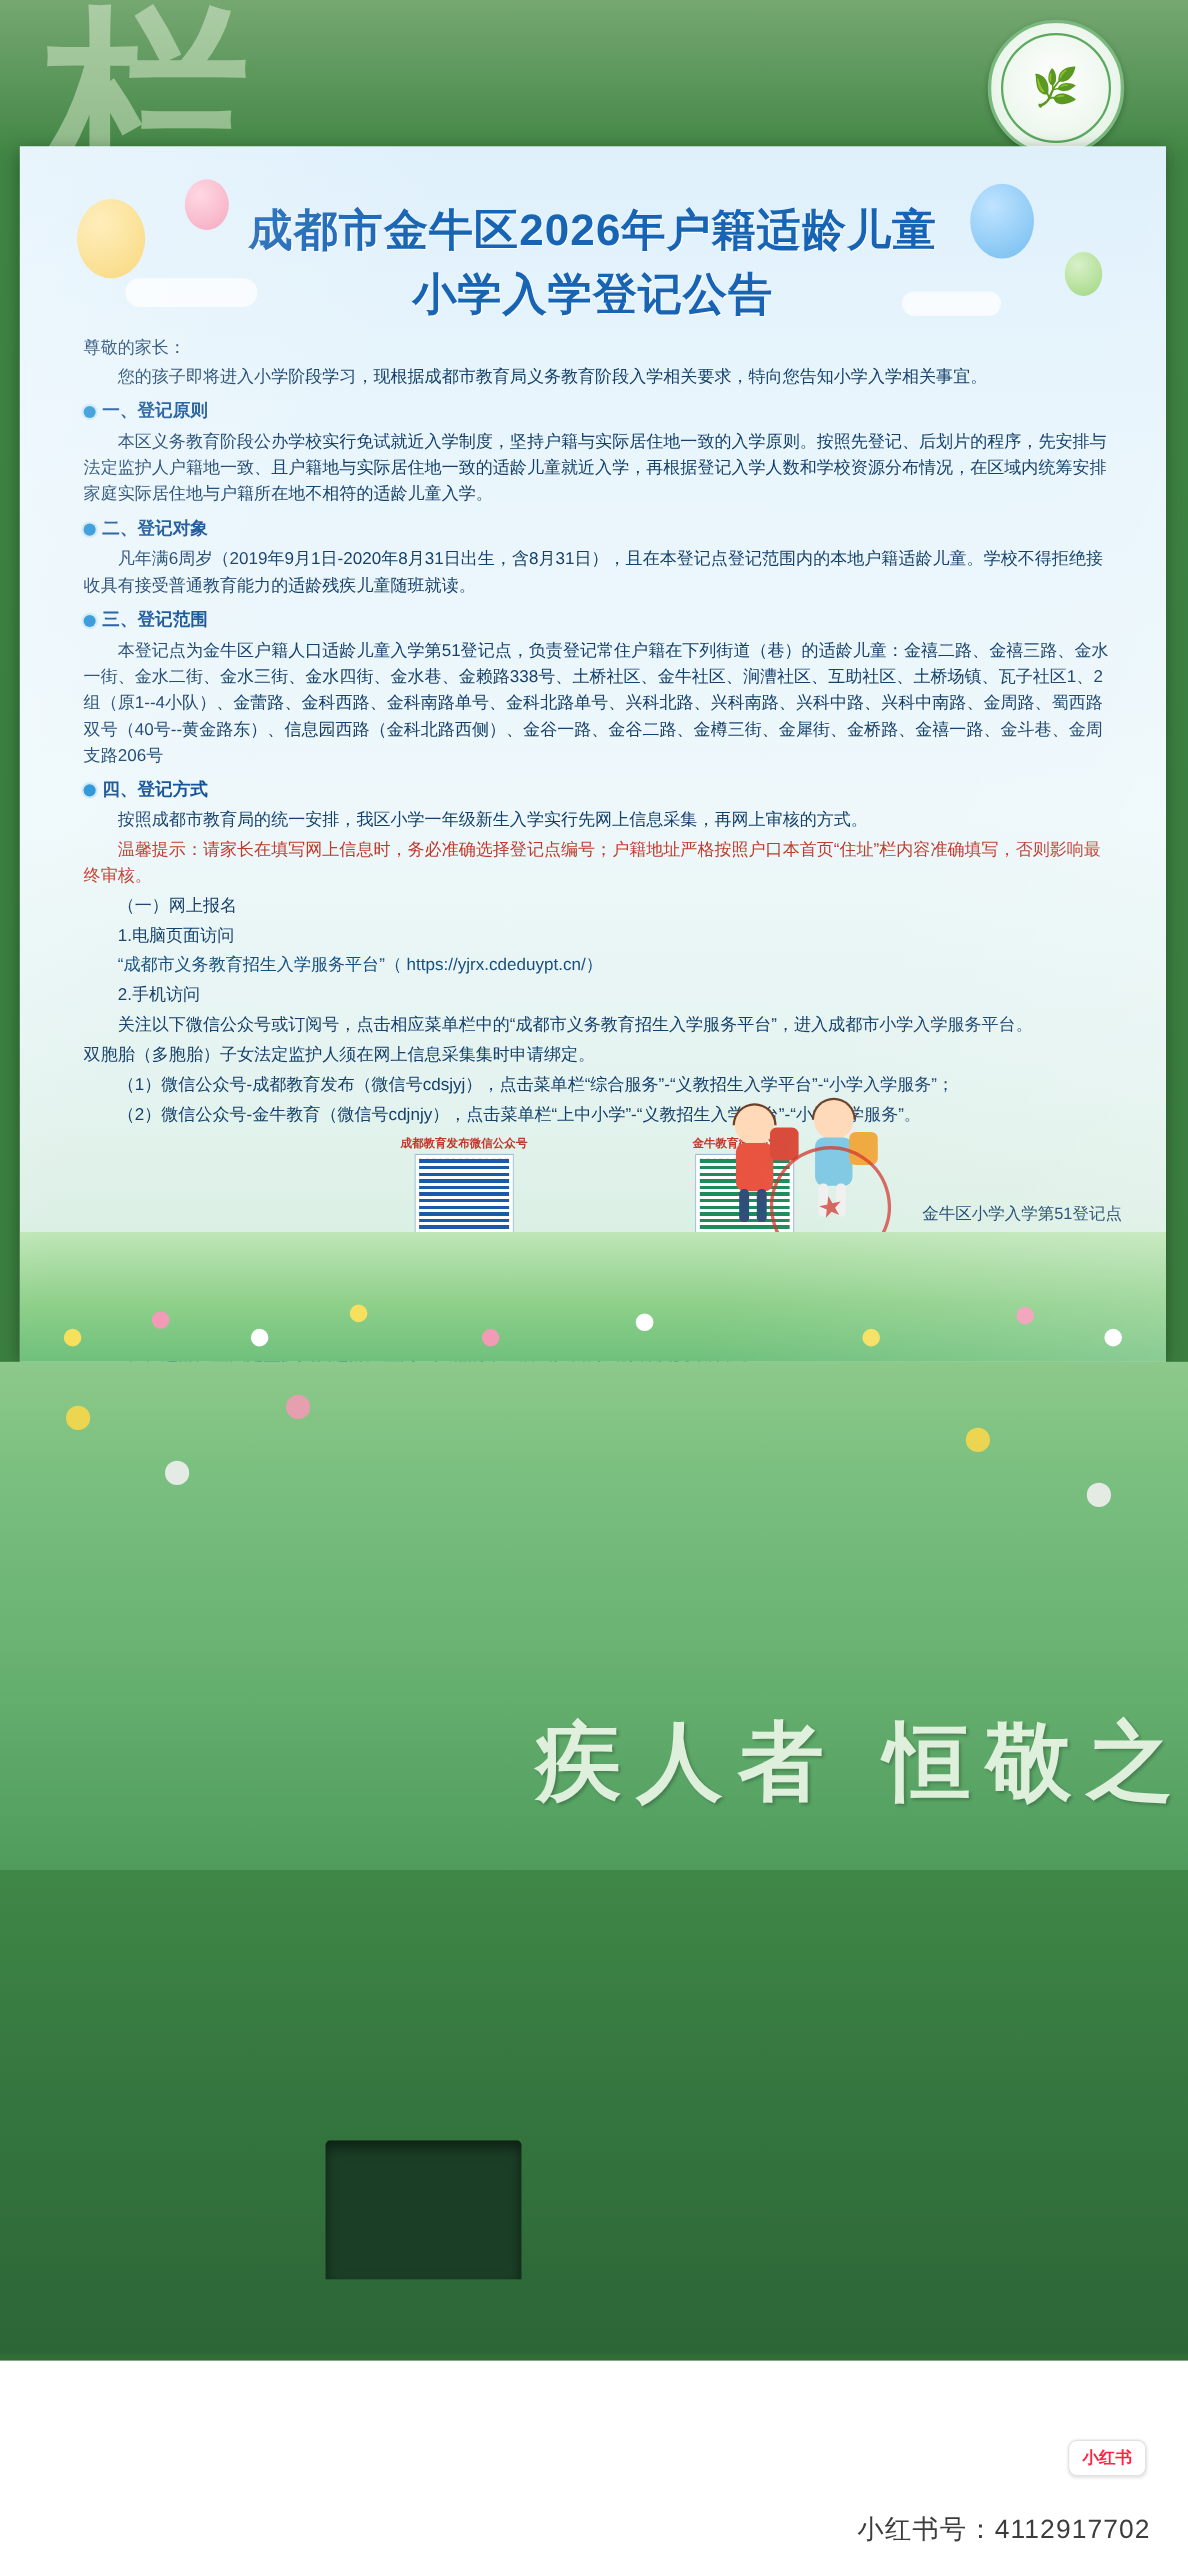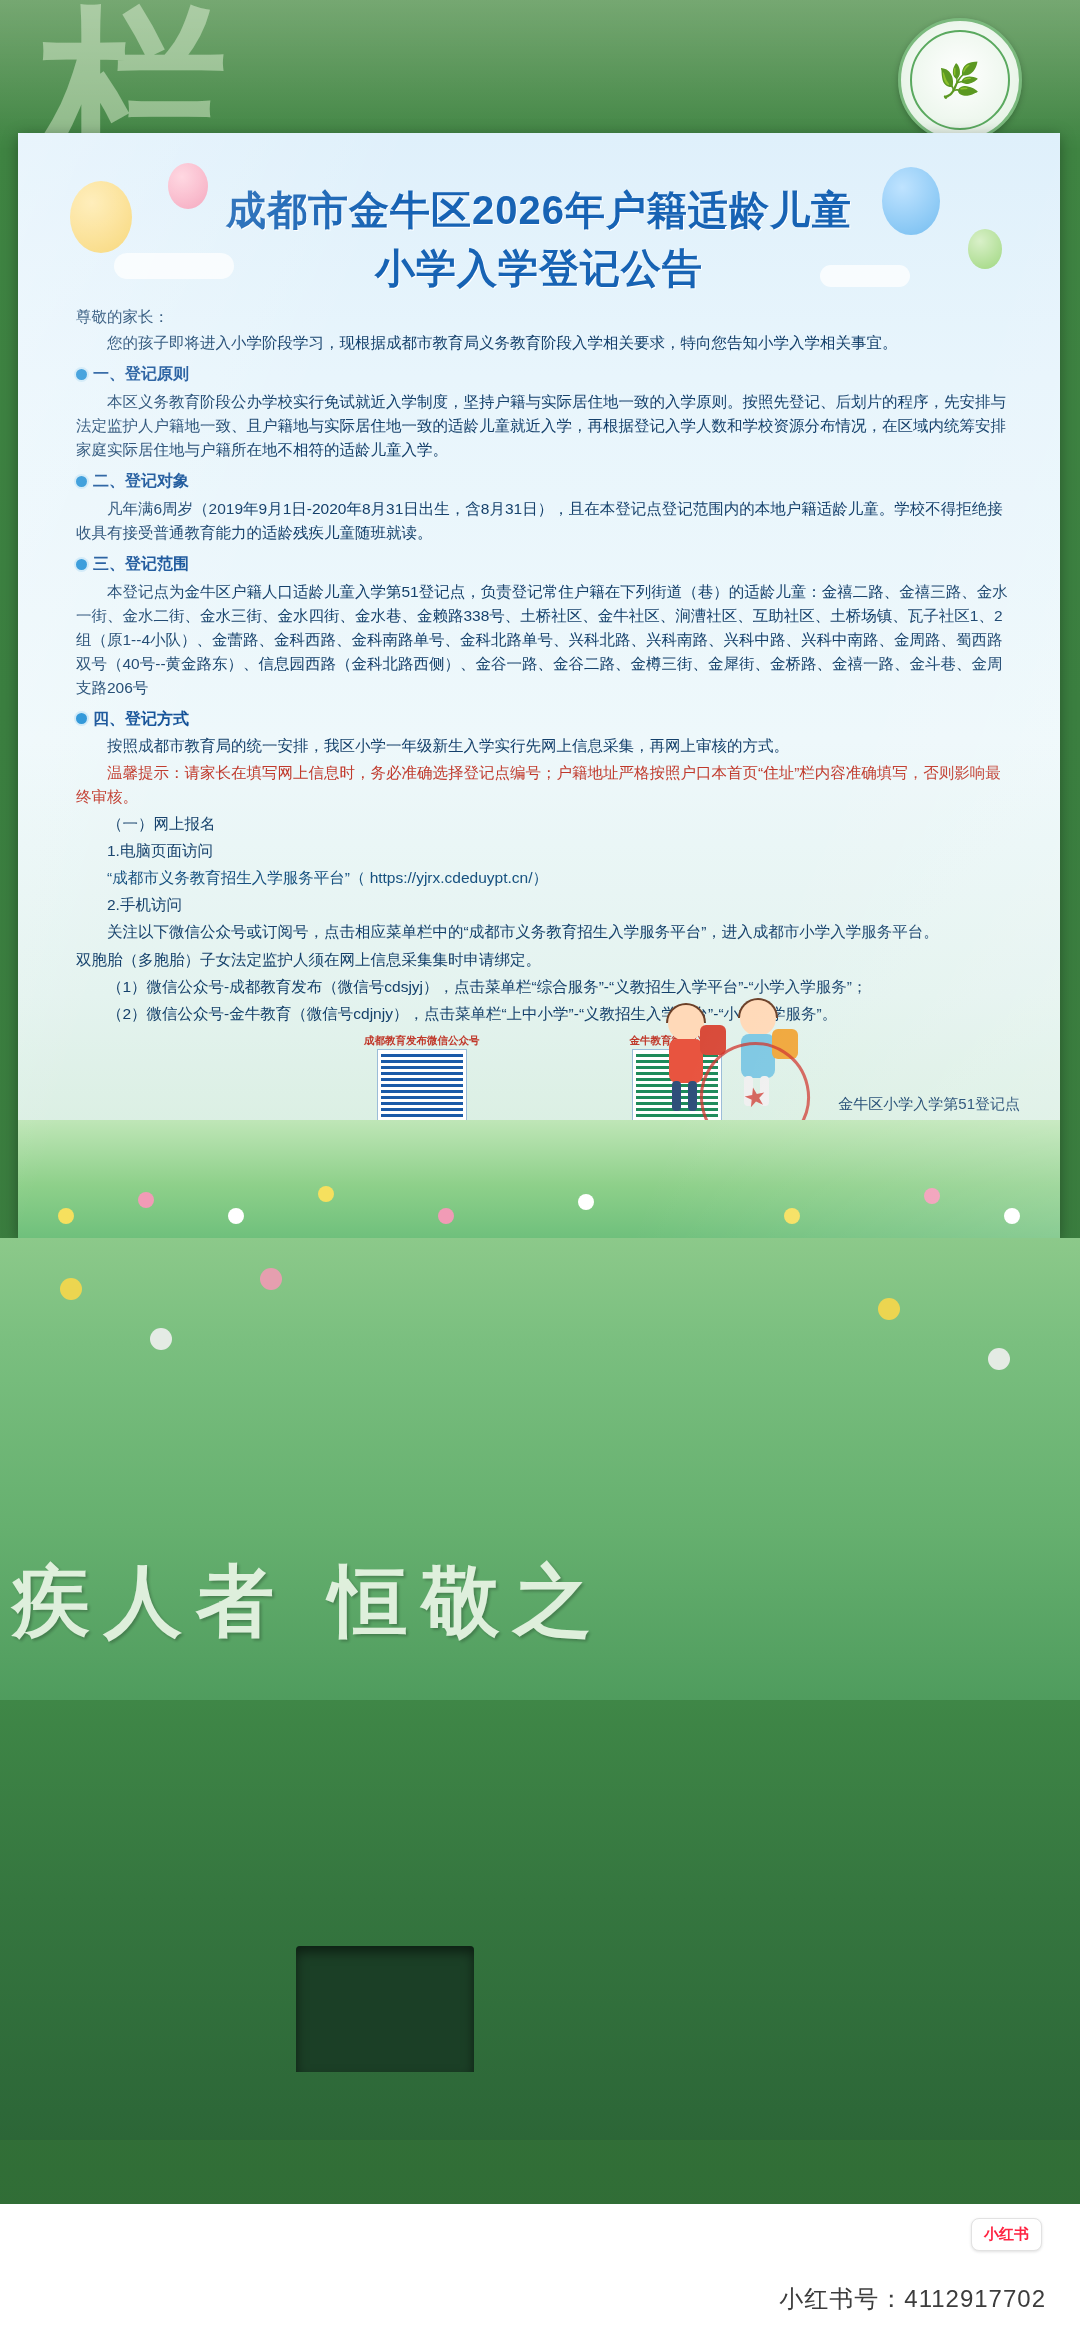--- a/index.html
+++ b/index.html
@@ -143,38 +143,38 @@
     background:linear-gradient(180deg,#bfe6b7 0%, #8ed08a 55%, #6fc07c 100%);
   }
   .flower{position:absolute;bottom:14px;width:16px;height:16px;border-radius:50%;}
   
   .green-field{
     position:absolute;left:0;right:0;top:1238px;height:480px;
     background:linear-gradient(180deg,#8cc98a 0%, #7abf7f 22%, #66b06f 60%, #4d9a5c 100%);
   }
   .field-flower{position:absolute;width:22px;height:22px;border-radius:50%;opacity:.9;}
   .board-motto{
-    position:absolute;left:0;right:0;top:1550px;text-align:left;
+    position:absolute;left:0;right:0;top:1550px;text-align:right;
     color:#eaf6e6;font-size:78px;font-weight:bold;letter-spacing:14px;
     opacity:.92;
     font-family:"DejaVu Sans",sans-serif;
     text-shadow:2px 2px 3px rgba(0,0,0,.25);
     margin-left:12px;
   }
   .board-dark{
     position:absolute;left:0;right:0;top:1700px;height:440px;
     background:linear-gradient(180deg,#3f8747 0%, #35763f 45%, #2c6637 100%);
   }
   .notch{
     position:absolute;left:296px;top:1946px;width:178px;height:126px;
     background:#1b3f26;border-radius:4px 4px 0 0;
     box-shadow:inset 0 6px 12px rgba(0,0,0,.5);
   }
   .footer-bar{
-    position:absolute;left:0;right:0;bottom:0;height:137px;background:#ffffff;
+    position:absolute;left:0;right:0;bottom:0;height:195px;background:#ffffff;
   }
   .xhs-badge{
     position:absolute;right:38px;bottom:90px;
     background:#ffffff;border:1px solid #e2e2e2;border-radius:8px;
     padding:6px 12px;color:#ff2442;font-size:15px;font-weight:bold;
     box-shadow:0 1px 3px rgba(0,0,0,.12);
   }
   .xhs-id{
     position:absolute;right:34px;bottom:26px;
     color:#3c3c3c;font-size:24px;letter-spacing:1px;

